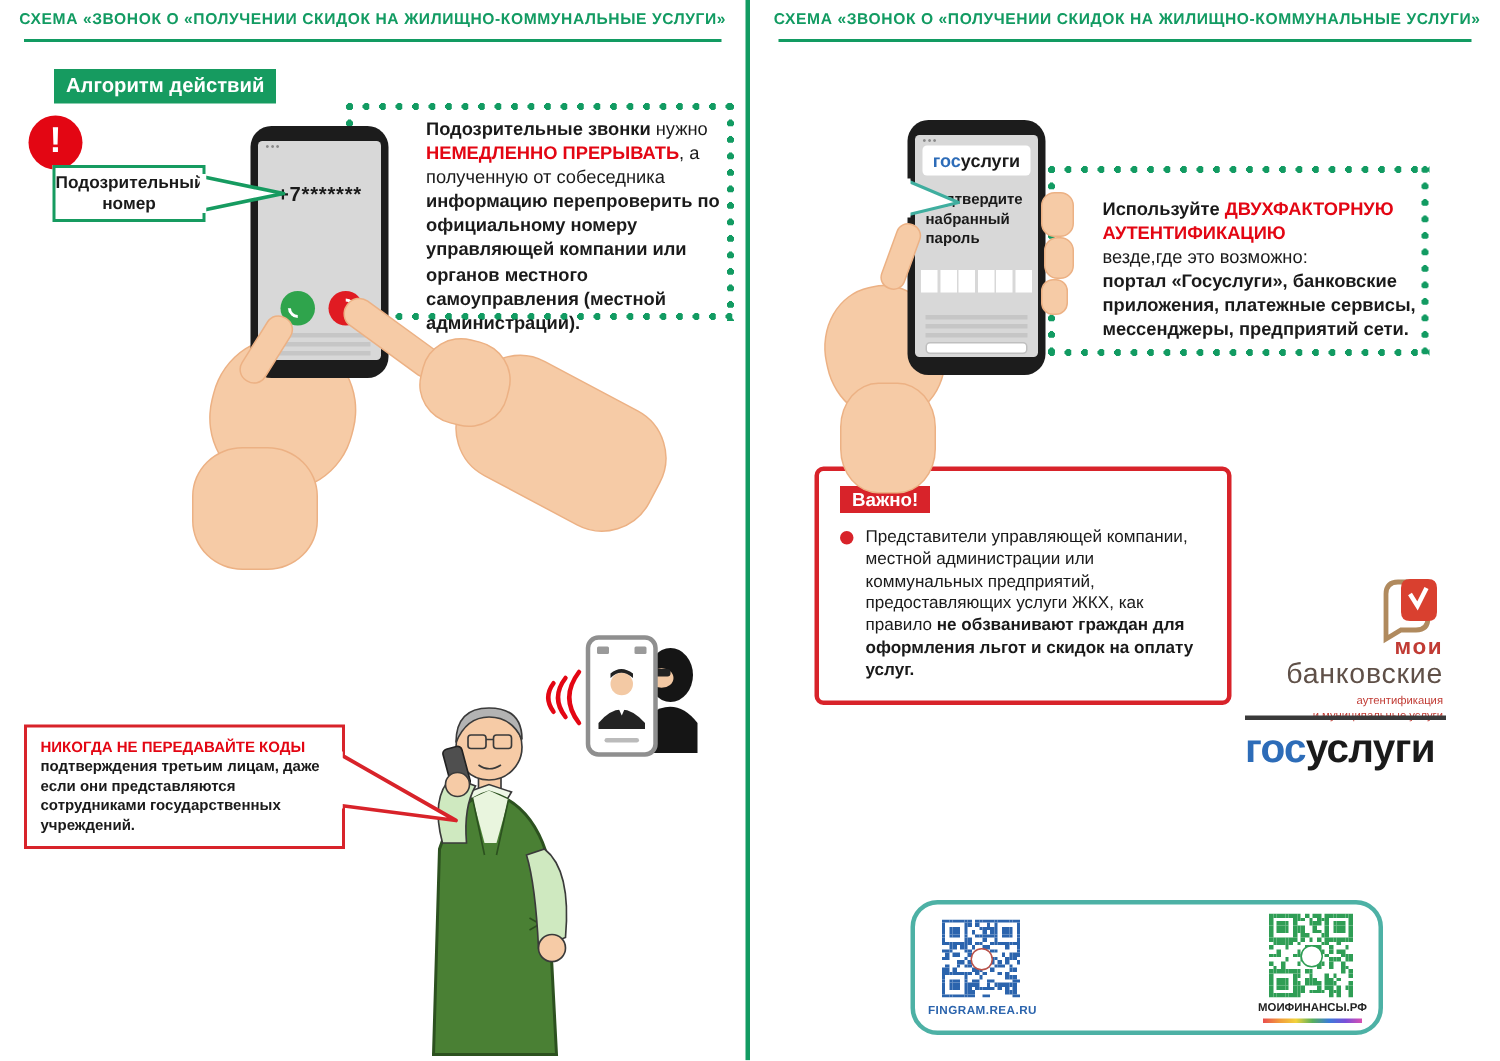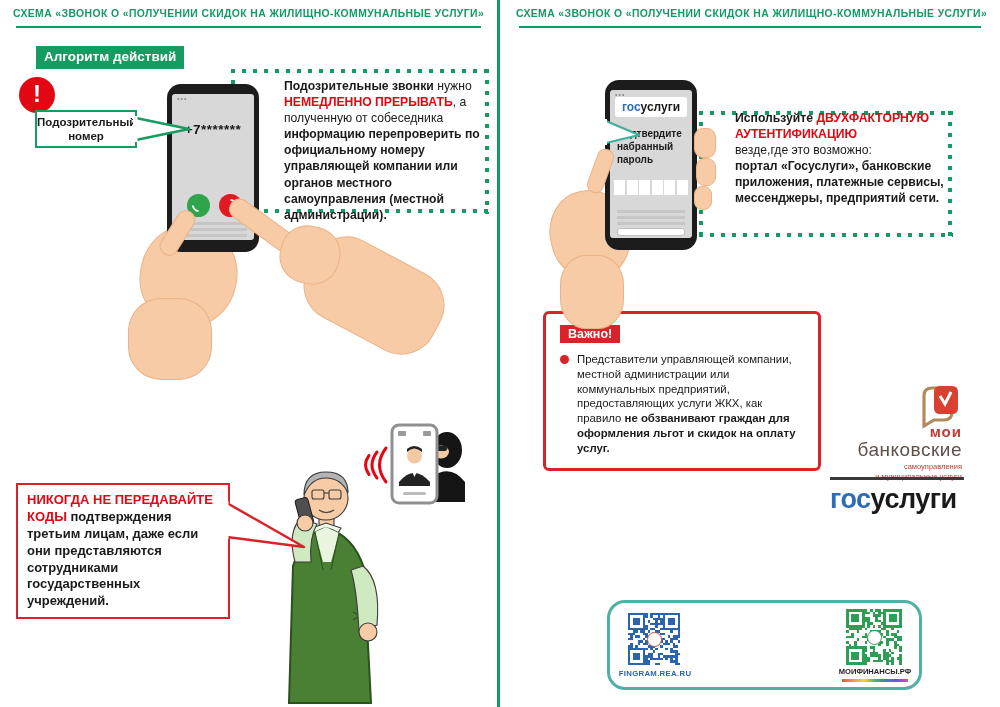--- a/index.html
+++ b/index.html
@@ -106,21 +106,21 @@
     </div>
   </div>
 
   <div class="abs skin" style="left:168px;top:208px;width:17px;height:48px;border-radius:9px;transform:rotate(32deg);z-index:3"></div>
   <div class="abs skin" style="left:230px;top:196px;width:74px;height:19px;border-radius:10px;transform:rotate(36deg);transform-origin:6px 50%;z-index:3"></div>
   <div class="abs skin" style="left:280px;top:226px;width:58px;height:56px;border-radius:45%;transform:rotate(14deg);z-index:3"></div>
   <div class="abs skin" style="left:303px;top:252px;width:140px;height:85px;border-radius:36px;transform:rotate(28deg);z-index:1"></div>
 
 
   <div class="abs bubble" style="left:16px;top:483px;width:214px;border:2.5px solid #d8232a;padding:7px 9px;
-       font-size:13px;font-weight:bold;line-height:1.3">
+       font-size:10px;font-weight:bold;line-height:1.3">
     <span class="red">НИКОГДА НЕ ПЕРЕДАВАЙТЕ КОДЫ</span><span> подтверждения третьим лицам, даже если они представляются сотрудниками государственных учреждений.</span>
   </div>
   <svg class="abs tail" style="left:224px;top:495px" width="86" height="60" viewBox="0 0 86 60">
     <path d="M3,8 L80,52 L3,42" fill="#fff" stroke="#d8232a" stroke-width="2.5" stroke-linejoin="round"></path>
     <rect x="0" y="6" width="4.5" height="38" fill="#fff"></rect>
   </svg>
 
   <svg class="abs" style="left:265px;top:420px;z-index:2" width="205" height="285" viewBox="0 0 205 285">
 
     <g>
@@ -170,21 +170,21 @@
     </g>
   </svg>
 
   <div class="abs dotrect" style="left:698px;top:110px;width:255px;height:128px">
     <div class="dot-h" style="top:0"></div>
     <div class="dot-h" style="bottom:0"></div>
     <div class="dot-v" style="right:0"></div>
     <div class="dot-v" style="left:0"></div>
   </div>
 
-  <div class="abs" style="left:735px;top:110px;width:210px;font-size:12.2px;line-height:1.32;z-index:3">
+  <div class="abs" style="left:735px;top:131px;width:210px;font-size:12.2px;line-height:1.32;z-index:3">
     <span class="b">Используйте </span><span class="b red">ДВУХФАКТОРНУЮ АУТЕНТИФИКАЦИЮ</span><br>
     <span>везде,где это возможно:</span><br>
     <span class="b">портал «Госуслуги», банковские приложения, платежные сервисы, мессенджеры, предприятий сети.</span>
   </div>
 
   <div class="abs skin" style="left:550px;top:190px;width:78px;height:88px;border-radius:48%;transform:rotate(-12deg);z-index:1"></div>
   <div class="abs skin" style="left:560px;top:255px;width:62px;height:72px;border-radius:40%;z-index:1"></div>
   <div class="abs skin" style="left:694px;top:128px;width:20px;height:28px;border-radius:9px;z-index:3"></div>
   <div class="abs skin" style="left:696px;top:158px;width:18px;height:26px;border-radius:9px;z-index:3"></div>
   <div class="abs skin" style="left:694px;top:186px;width:16px;height:22px;border-radius:8px;z-index:3"></div>
@@ -228,21 +228,21 @@
   </div>
 
   <svg class="abs" style="left:918px;top:382px" width="44" height="50" viewBox="0 0 44 50">
     <path d="M6,14 Q6,6 14,6 L26,6 Q34,6 34,14 L34,30 Q34,38 26,38 L16,38 L6,44 Z" fill="none" stroke="#b08a5e" stroke-width="3.2"></path>
     <path d="M16,10 Q16,4 22,4 L34,4 Q40,4 40,10 L40,26 Q40,32 34,32 L22,32 Q16,32 16,26 Z" fill="#d9402f"></path>
     <path d="M22,14 L27,22 L33,10" fill="none" stroke="#fff" stroke-width="3"></path>
   </svg>
   <div class="abs" style="left:828px;top:424px;width:134px;text-align:right;line-height:1">
     <div class="b" style="font-size:15px;color:#c13b34;letter-spacing:1px">мои</div>
     <div style="font-size:19px;color:#5f5048;margin-top:1px;letter-spacing:.5px">банковские</div>
-    <div style="font-size:7.5px;color:#c13b34;margin-top:4px">самоуправления</div>
+    <div style="font-size:7.5px;color:#c13b34;margin-top:4px">аутентификация</div>
     <div style="font-size:7.5px;color:#c13b34;margin-top:2px">и муниципальные услуги</div>
   </div>
   <div class="abs" style="left:830px;top:477px;width:134px;height:3px;background:#3a3a3a"></div>
   <div class="abs b" style="left:830px;top:484px;font-size:27px;letter-spacing:-.5px">
     <span class="gos-blue">гос</span><span class="gos-red">услуги</span>
   </div>
 
   <div class="abs footer" style="left:607px;top:600px;width:315px;height:90px">
     <div class="qr" style="position:absolute;left:18px;top:10px;width:52px;height:52px" id="qr1">
         <span class="qr-logo"></span>

